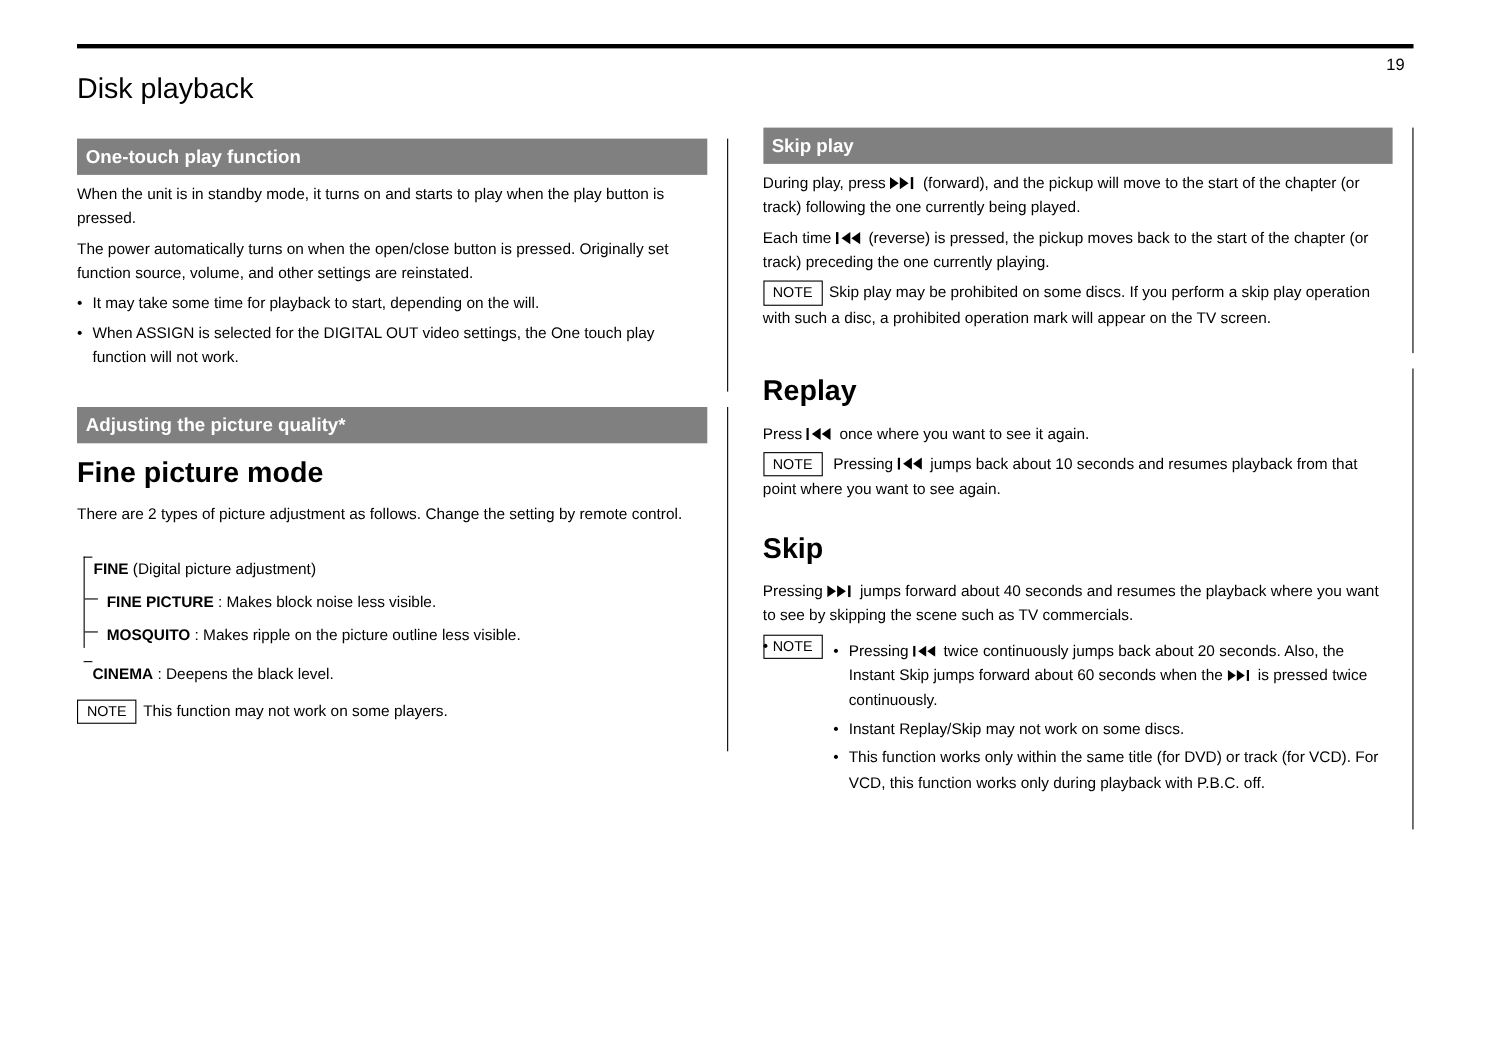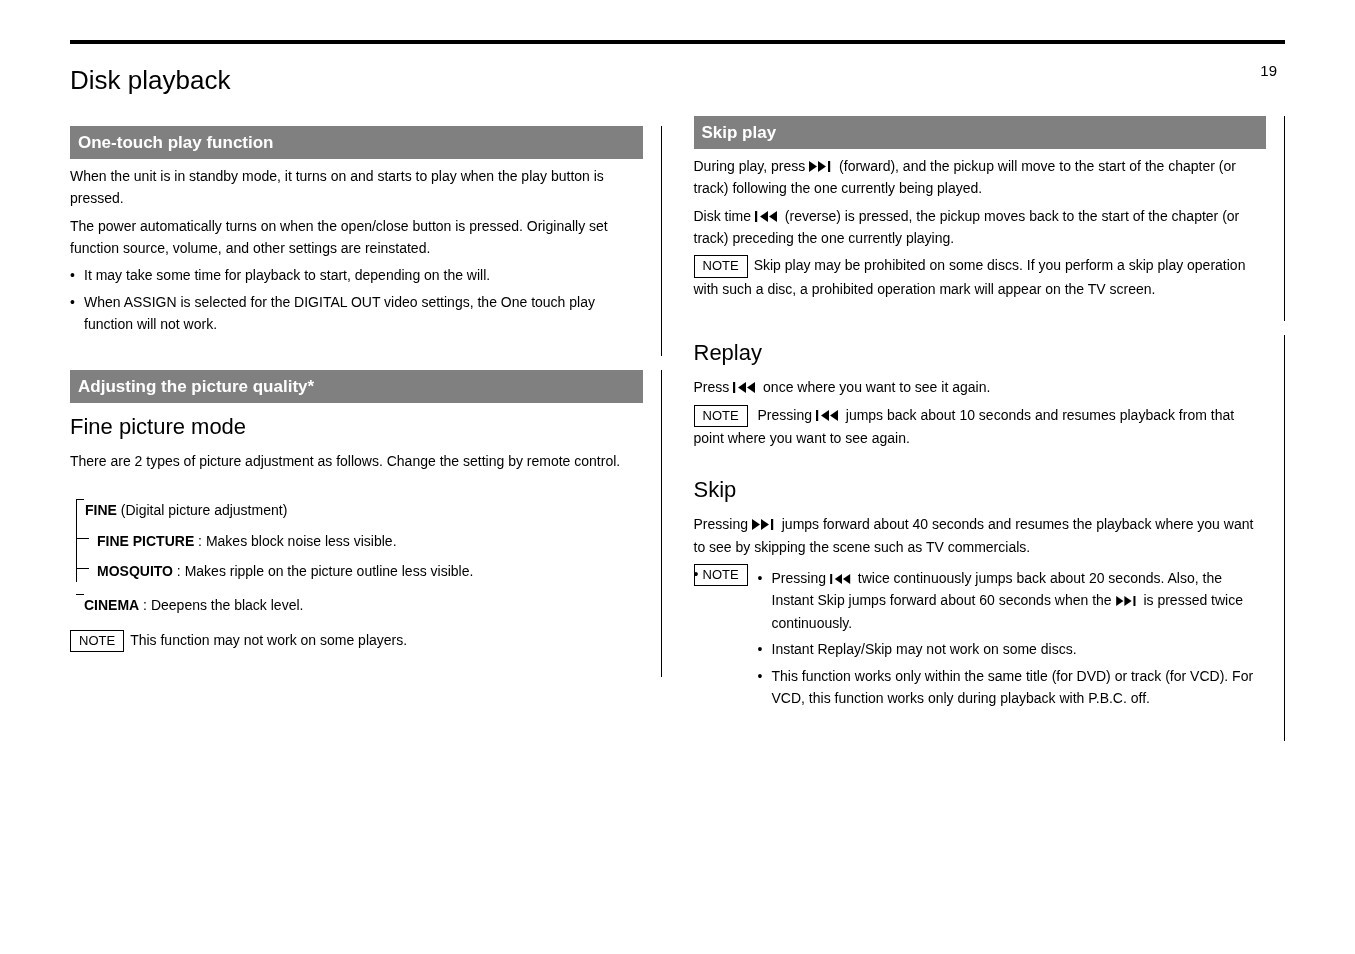--- a/index.html
+++ b/index.html
@@ -1,24 +1,24 @@
 <!DOCTYPE html>
 <html><head>
 <meta charset="utf-8">
 <style>
 *{margin:0;padding:0;box-sizing:border-box}
 body{font-family:"Helvetica Neue",Arial,sans-serif;font-size:14px;line-height:1.6;color:#000;background:#fff}
 .page{width:1355px;height:954px;padding:40px 70px 30px;position:relative}
-.pagenum{position:absolute;top:59px;right:78px;font-size:15px}
+.pagenum{position:absolute;top:48px;right:78px;font-size:15px}
 .rule{height:4px;background:#000;margin-bottom:16px}
 .title{font-size:26px;font-weight:400;margin-bottom:14px}
 .cols{display:flex;gap:32px}
 .col{flex:1;min-width:0}
 .sec-head{background:#808080;color:#fff;font-weight:700;font-size:17px;padding:3px 8px;margin:10px 0 6px}
-.big{font-size:22px;font-weight:400;margin-bottom:6px}
+.big{font-size:26px;font-weight:700;margin-bottom:6px}
 p{margin:5px 0}
 .box{display:inline-block;border:1.5px solid #000;padding:1px 8px;font-size:13px;margin-right:6px;font-weight:400;line-height:1.4}
 .bullet{padding-left:14px;position:relative;margin:4px 0}
 .bullet::before{content:"•";position:absolute;left:0}
 .tree{margin:27px 0 10px 6px}
 .tree .lv1{border-left:1px solid #000;padding-left:8px;margin-left:0;position:relative;margin-bottom:12px}
 .tree .lv1::before{content:"";position:absolute;left:-1px;top:0;width:8px;height:1px;background:#000}
 .tree .lv1:last-child{border-left:none}
 .tree .lv1:last-child::before{left:0}
 .tree .lv2{margin-left:0;padding-left:12px;position:relative;margin-top:8px}
@@ -79,21 +79,21 @@
     <p>
       <span>During play, press </span>
       <span class="ico"><svg width="26" height="11" viewBox="0 0 26 11">
                 <polygon points="0,0 8,5.5 0,11"></polygon>
                 <polygon points="9,0 17,5.5 9,11"></polygon>
                 <rect x="19" y="0" width="2.2" height="11"></rect>
               </svg></span>
       <span> (forward), and the pickup will move to the start of the chapter (or track) following the one currently being played.</span>
     </p>
     <p>
-      <span>Disk time </span>
+      <span>Each time </span>
       <span class="ico"><svg width="26" height="11" viewBox="0 0 26 11">
                 <rect x="0" y="0" width="2.2" height="11"></rect>
                 <polygon points="13,0 5,5.5 13,11"></polygon>
                 <polygon points="22,0 14,5.5 22,11"></polygon>
               </svg></span>
       <span> (reverse) is pressed, the pickup moves back to the start of the chapter (or track) preceding the one currently playing.</span>
     </p>
     <p><span class="box">NOTE</span><span>Skip play may be prohibited on some discs. If you perform a skip play operation with such a disc, a prohibited operation mark will appear on the TV screen.</span></p>
    </div>
 

